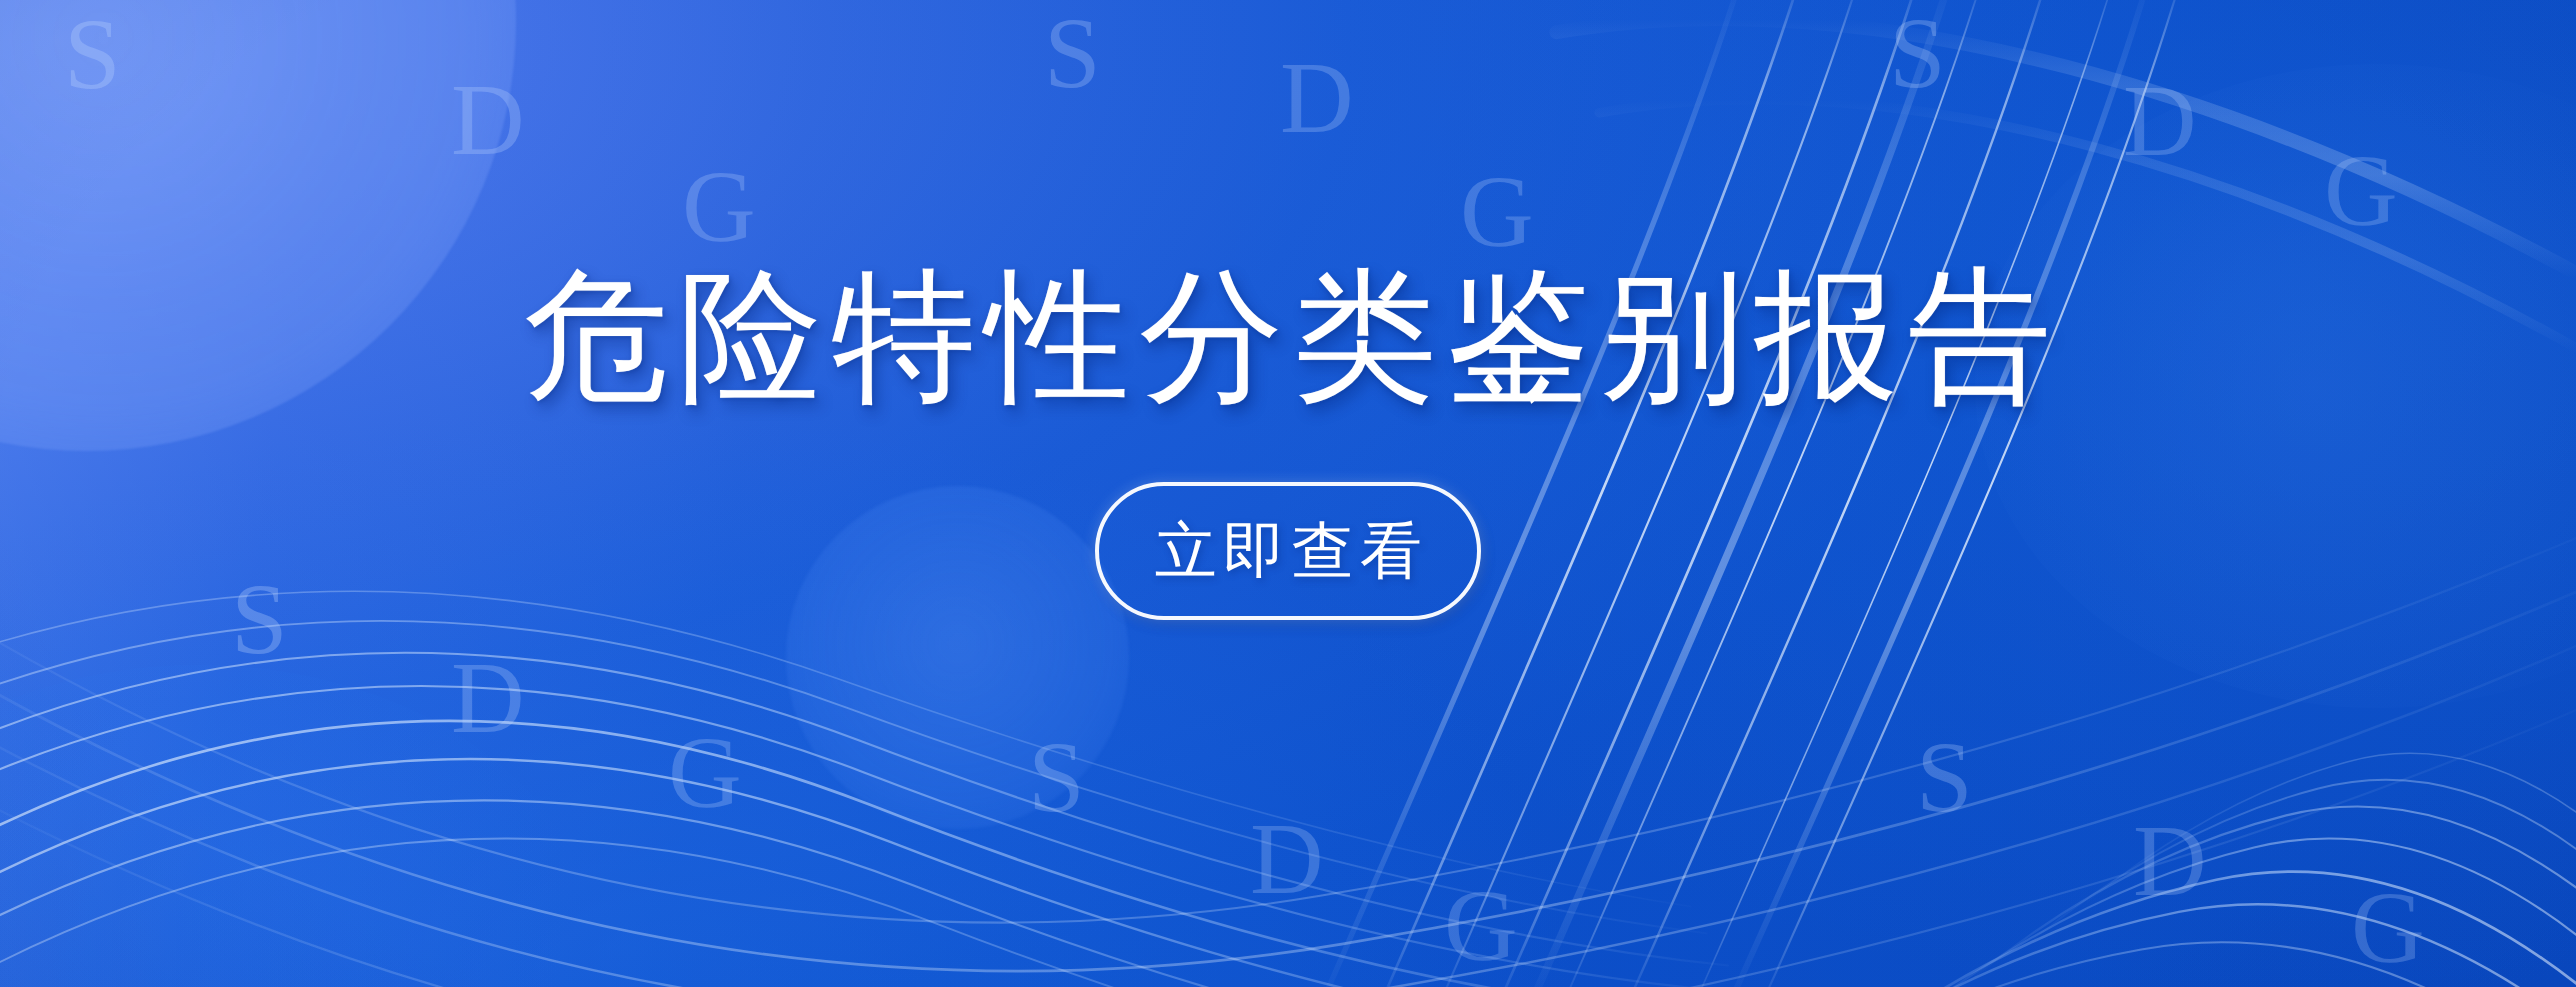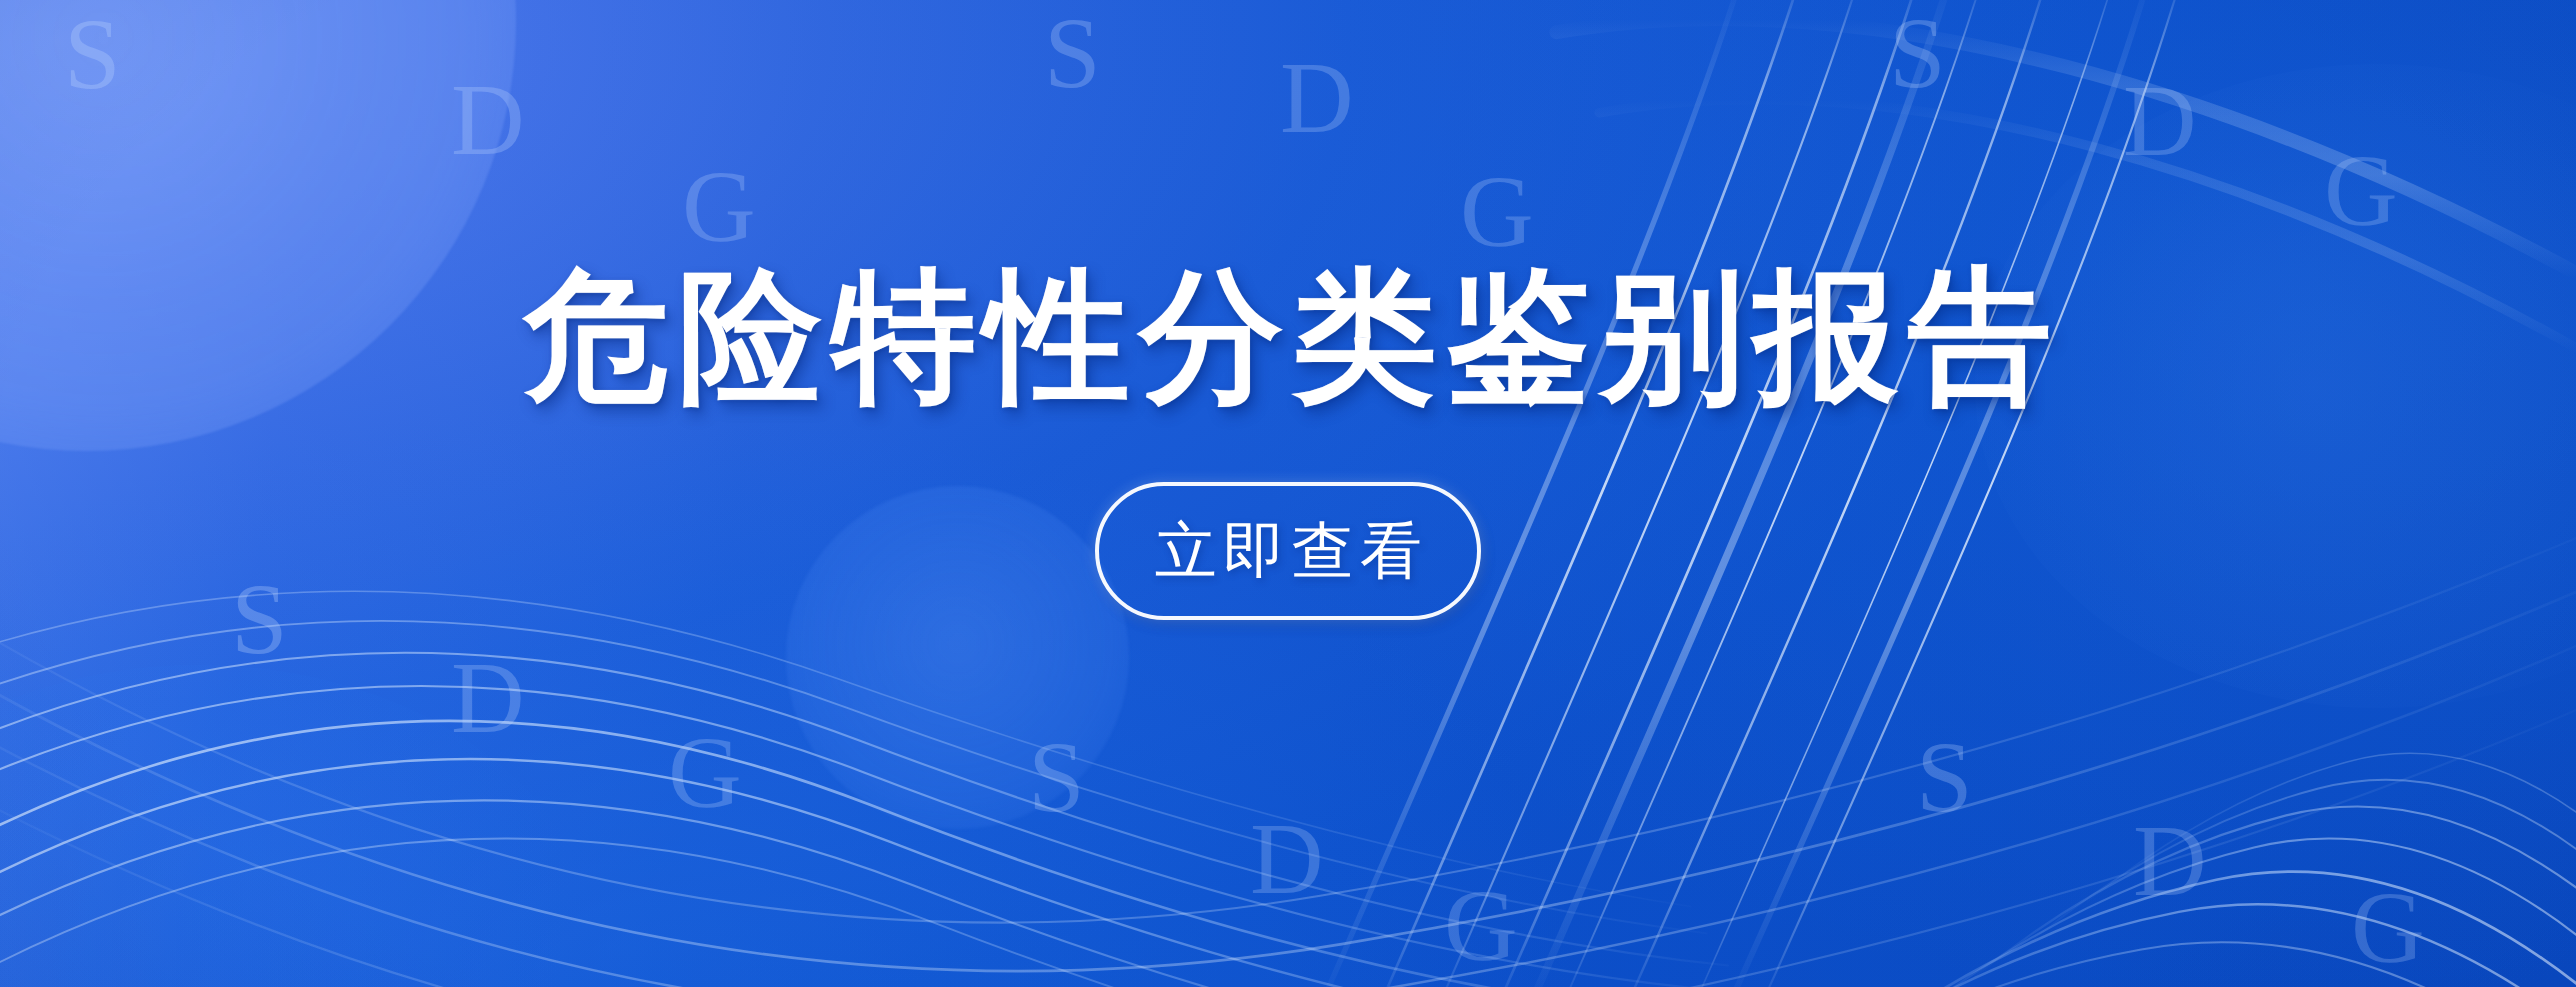--- a/index.html
+++ b/index.html
@@ -78,21 +78,21 @@
   
   .content{
     position:absolute;inset:0;
     display:flex;flex-direction:column;
     align-items:center;justify-content:flex-start;
   }
 
   #title{
     margin-top:252px;
     font-family:"Liberation Sans","DejaVu Sans",sans-serif;
-    font-weight:700;
+    font-weight:400;
     font-size:144px;
     line-height:1.18;
     letter-spacing:9.7px;
     color:#ffffff;
     white-space:nowrap;
     text-shadow:
        0 0 1.1px rgba(255,255,255,.45),
        5.4px 7.5px 14px rgba(3,36,120,.42),
        1.1px 2.1px 4.3px rgba(4,40,130,.35);
     padding-left:9.7px;

